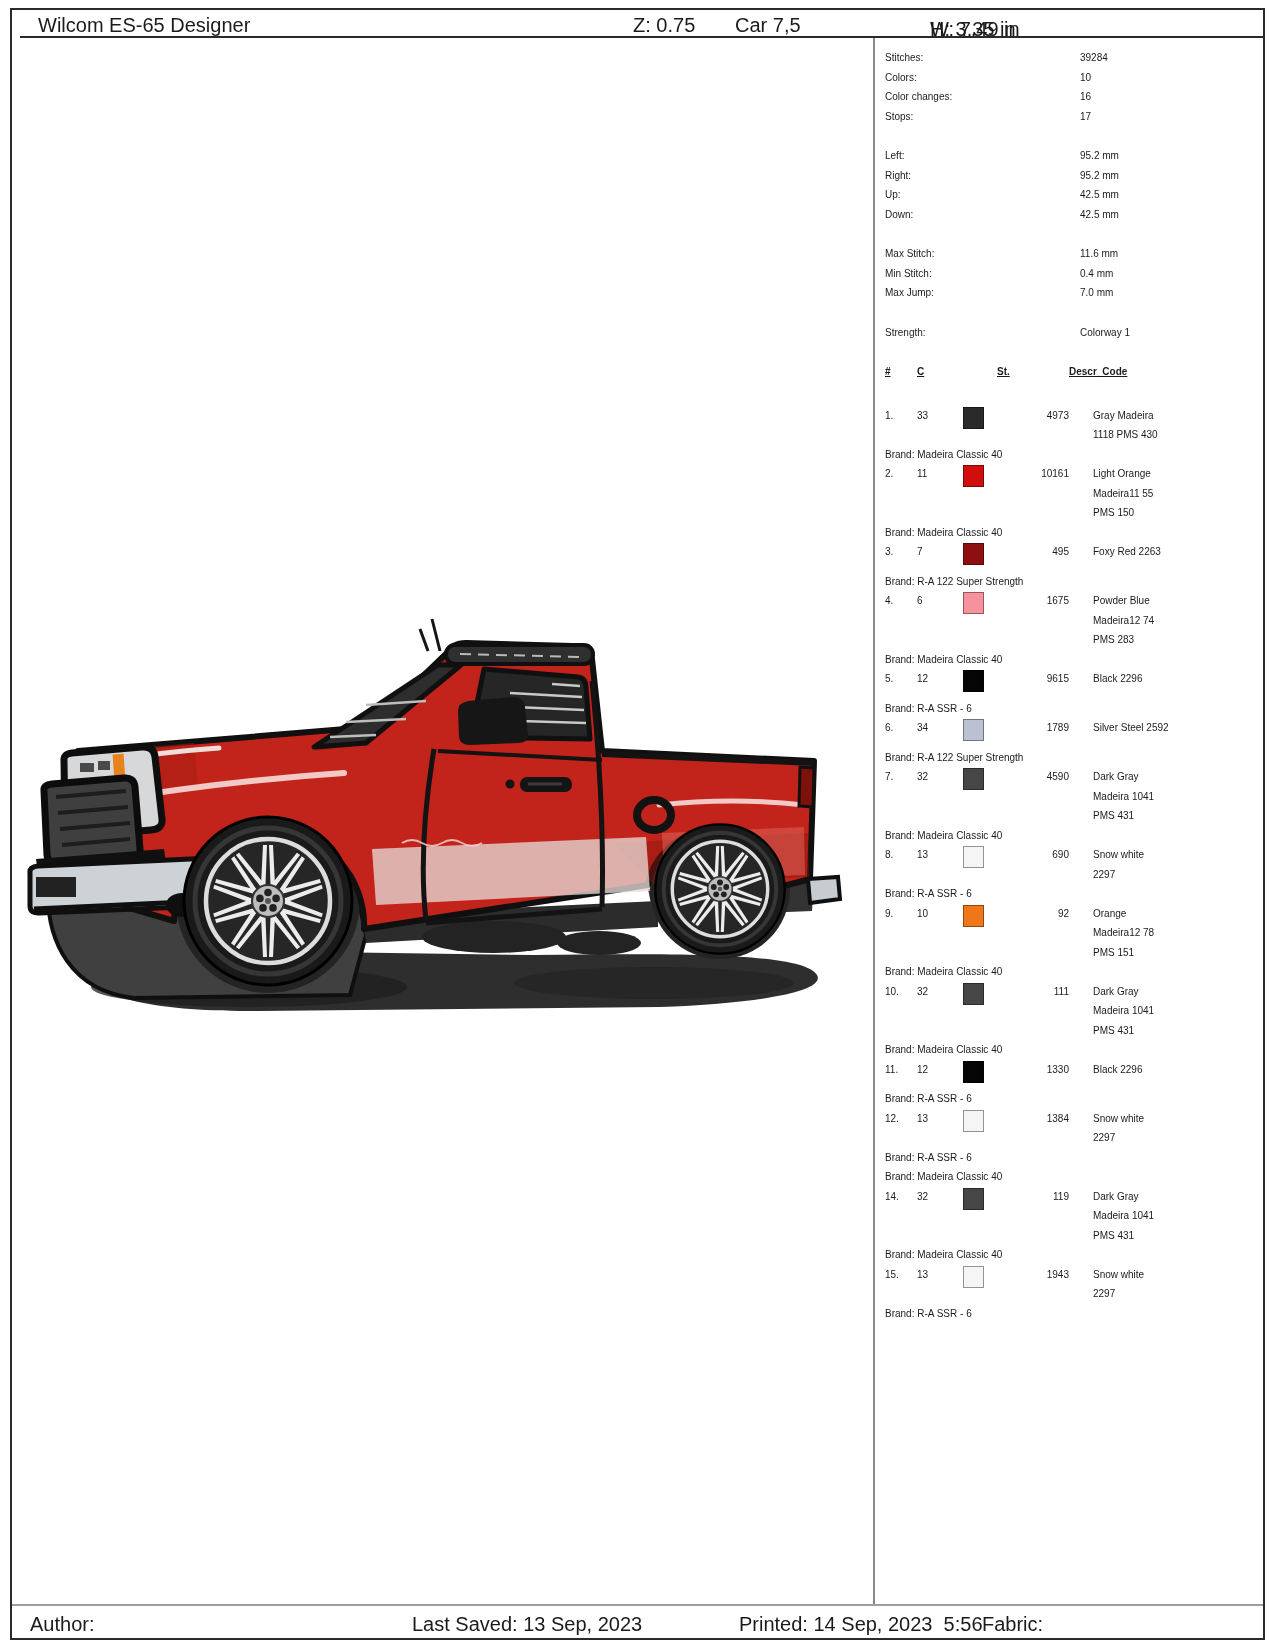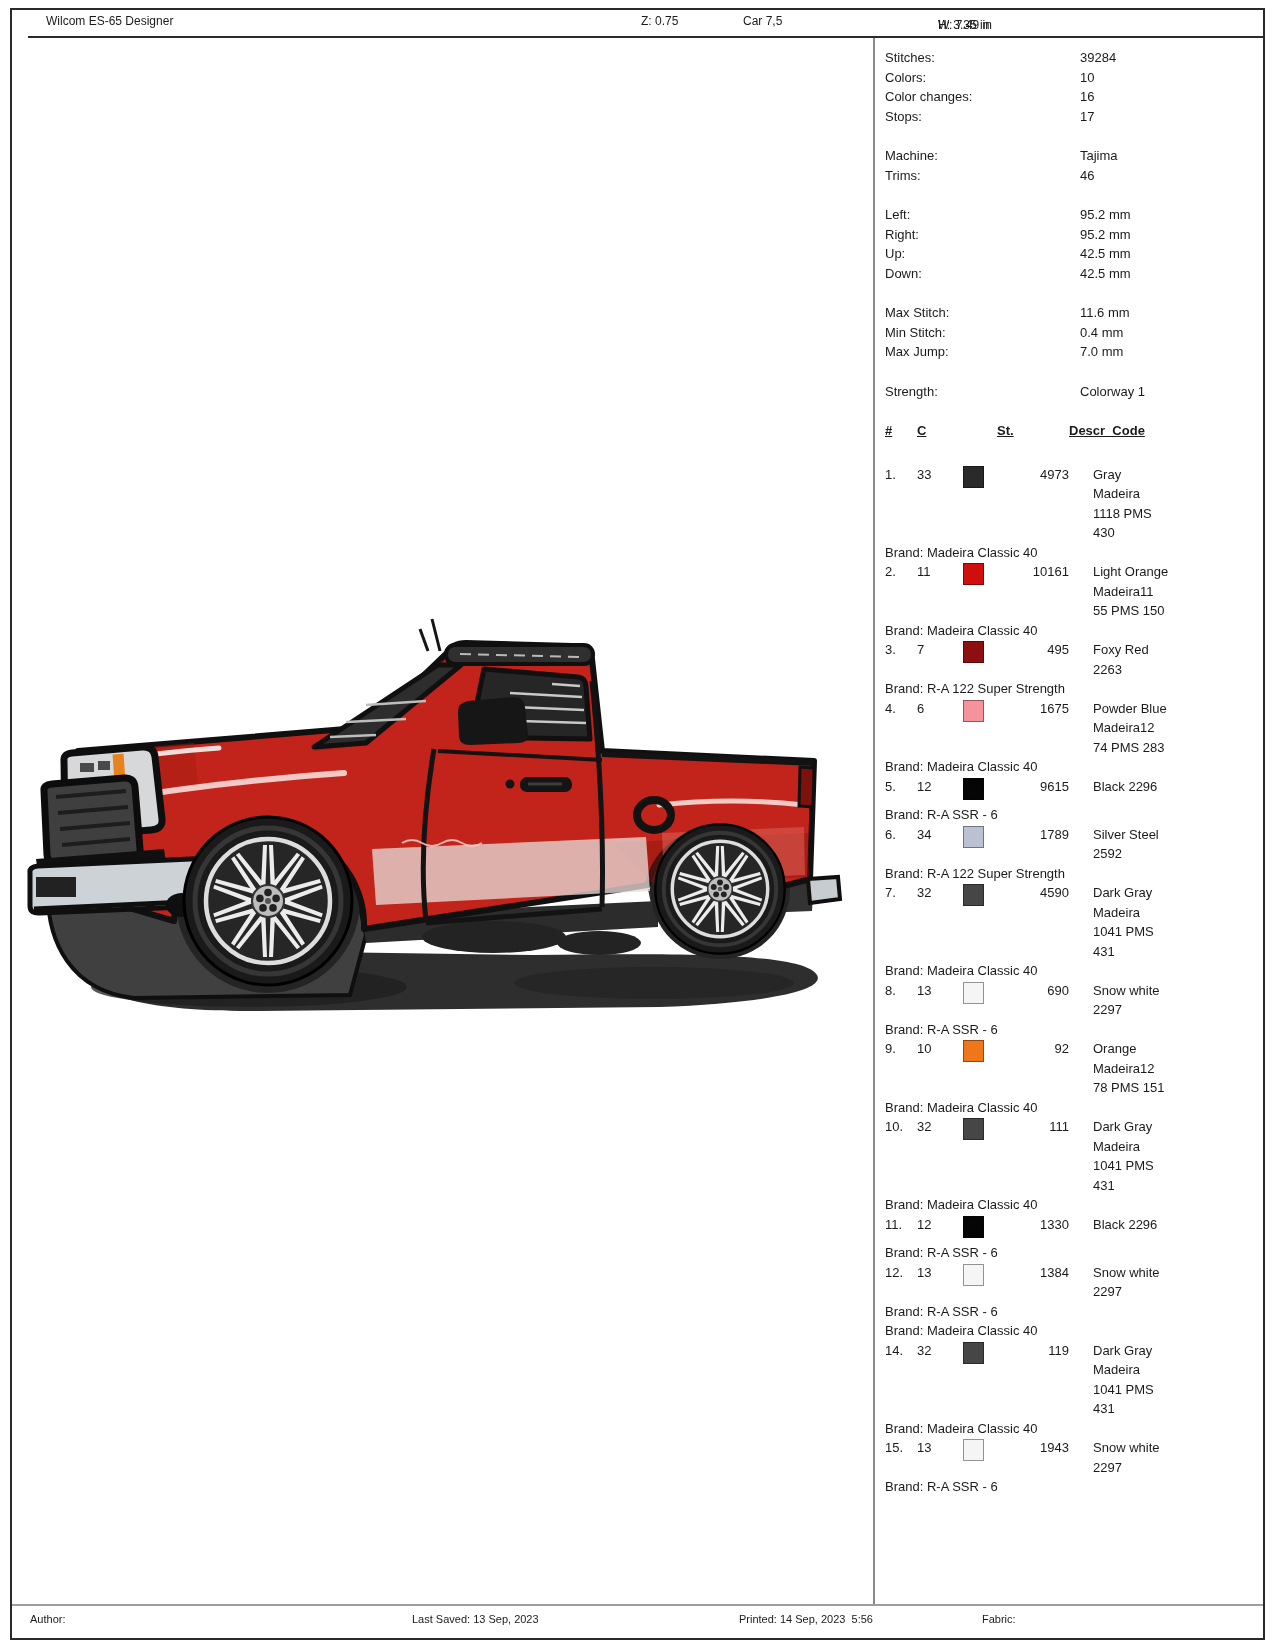--- a/index.html
+++ b/index.html
@@ -1,45 +1,45 @@
 <!DOCTYPE html>
 <html><head>
 <meta charset="utf-8">
 <style>
   html,body{margin:0;padding:0;background:#fff;}
   body{width:1275px;height:1650px;position:relative;font-family:"Liberation Sans",sans-serif;color:#1b1b1b;}
   .page{position:absolute;left:10px;top:8px;width:1255px;height:1632px;border:2px solid #2a2a2a;box-sizing:border-box;background:#fff;}
   
-  .topbar{position:absolute;left:16px;top:0;right:0;height:26px;border-bottom:2px solid #2a2a2a;font-size:12px;}
+  .topbar{position:absolute;left:8px;top:0;right:0;height:26px;border-bottom:2px solid #2a2a2a;font-size:20px;}
   .topbar span{position:absolute;top:4px;white-space:pre;}
   .tb-title{left:18px;}
   .tb-zoom{left:613px;}
   .tb-design{left:715px;}
   .tb-sizes{left:910px;display:flex;gap:24px;}
   
   .canvas{position:absolute;left:0;top:28px;width:861px;bottom:32px;background:#fff;overflow:hidden;}
   .truck{position:absolute;left:2px;top:553px;width:830px;height:420px;}
   
   .panel{position:absolute;left:861px;top:28px;right:0;bottom:32px;border-left:2px solid #8a8a8a;box-sizing:border-box;
-         padding:10px 8px 0 10px;font-size:13px;line-height:19.5px;overflow:hidden;}
+         padding:10px 8px 0 10px;font-size:10px;line-height:19.5px;overflow:hidden;}
   .field-group{margin-bottom:20px;}
   .field .label{display:inline-block;width:195px;}
   .field .value{white-space:pre;}
   
   .cw-head{font-weight:bold;margin-top:6px;margin-bottom:24px;display:grid;grid-template-columns:32px 40px 40px 72px 100px;column-gap:0;}
   .cw-head .h{text-decoration:underline;}
   .h-st{}
   .h-desc{width:110px;}
   .cw-row .line1{display:grid;grid-template-columns:32px 40px 40px 72px 100px;}
   .c-st{text-align:right;}
   .c-desc{margin-left:24px;}
   .swatch{display:inline-block;width:21px;height:22px;margin-left:6px;margin-top:1px;border:1px solid rgba(0,0,0,0.4);box-sizing:border-box;}
   .brand{white-space:pre;}
   
-  .bottombar{position:absolute;left:0;right:0;bottom:0;height:32px;border-top:2px solid #9e9e9e;font-size:11px;}
+  .bottombar{position:absolute;left:0;right:0;bottom:0;height:32px;border-top:2px solid #9e9e9e;font-size:20px;}
   .bottombar span{position:absolute;top:7px;white-space:pre;}
   .fb-author{left:18px;}
   .fb-saved{left:400px;}
   .fb-printed{left:727px;}
   .fb-fabric{left:930px;margin-left:40px;}
 </style>
 </head>
 <body>
 
 <div class="page">
@@ -174,28 +174,20 @@
   </div>
           <div class="field">
     <span class="label">Color changes:</span><span class="value">16</span>
   </div>
           <div class="field">
     <span class="label">Stops:</span><span class="value">17</span>
   </div>
         </div>
         <div class="field-group">
           <div class="field">
-    <span class="label">Machine:</span><span class="value">Tajima</span>
-  </div>
-          <div class="field">
-    <span class="label">Trims:</span><span class="value">46</span>
-  </div>
-        </div>
-        <div class="field-group">
-          <div class="field">
     <span class="label">Left:</span><span class="value">95.2 mm</span>
   </div>
           <div class="field">
     <span class="label">Right:</span><span class="value">95.2 mm</span>
   </div>
           <div class="field">
     <span class="label">Up:</span><span class="value">42.5 mm</span>
   </div>
           <div class="field">
     <span class="label">Down:</span><span class="value">42.5 mm</span>

